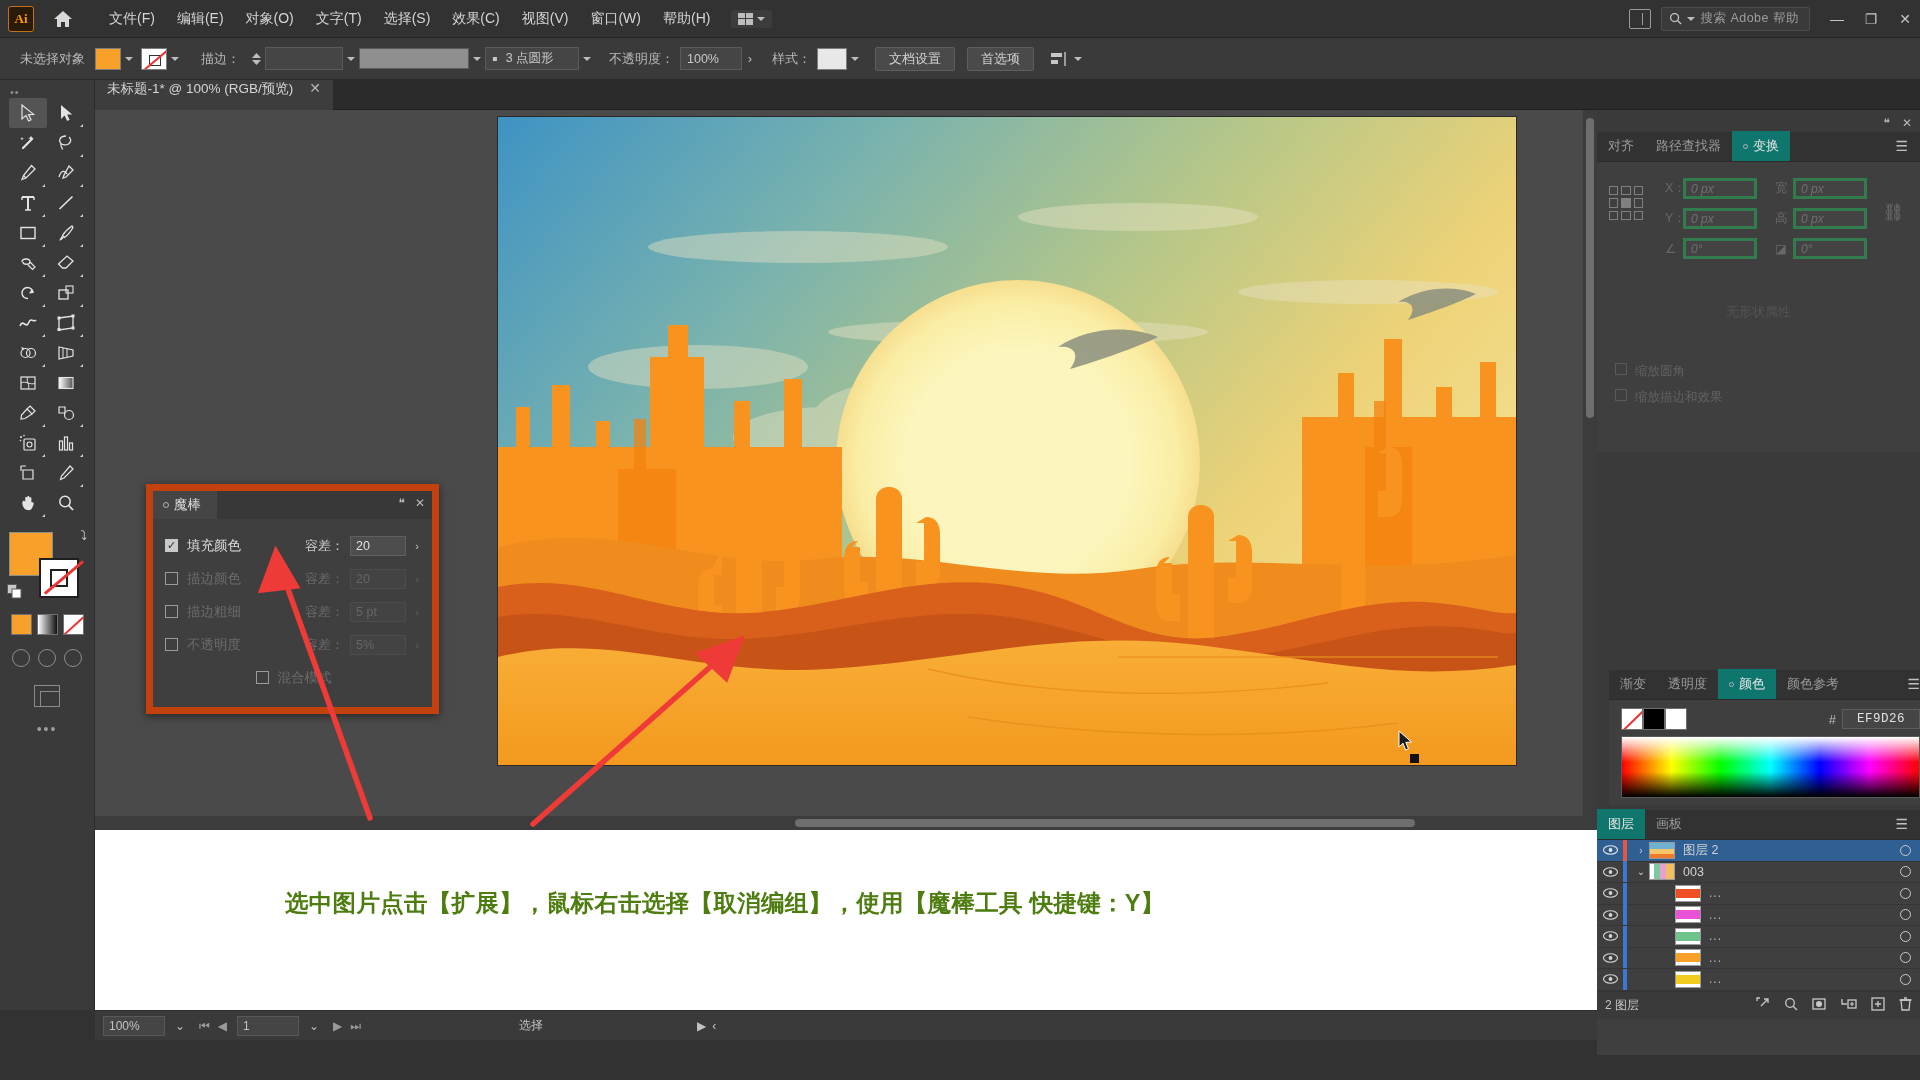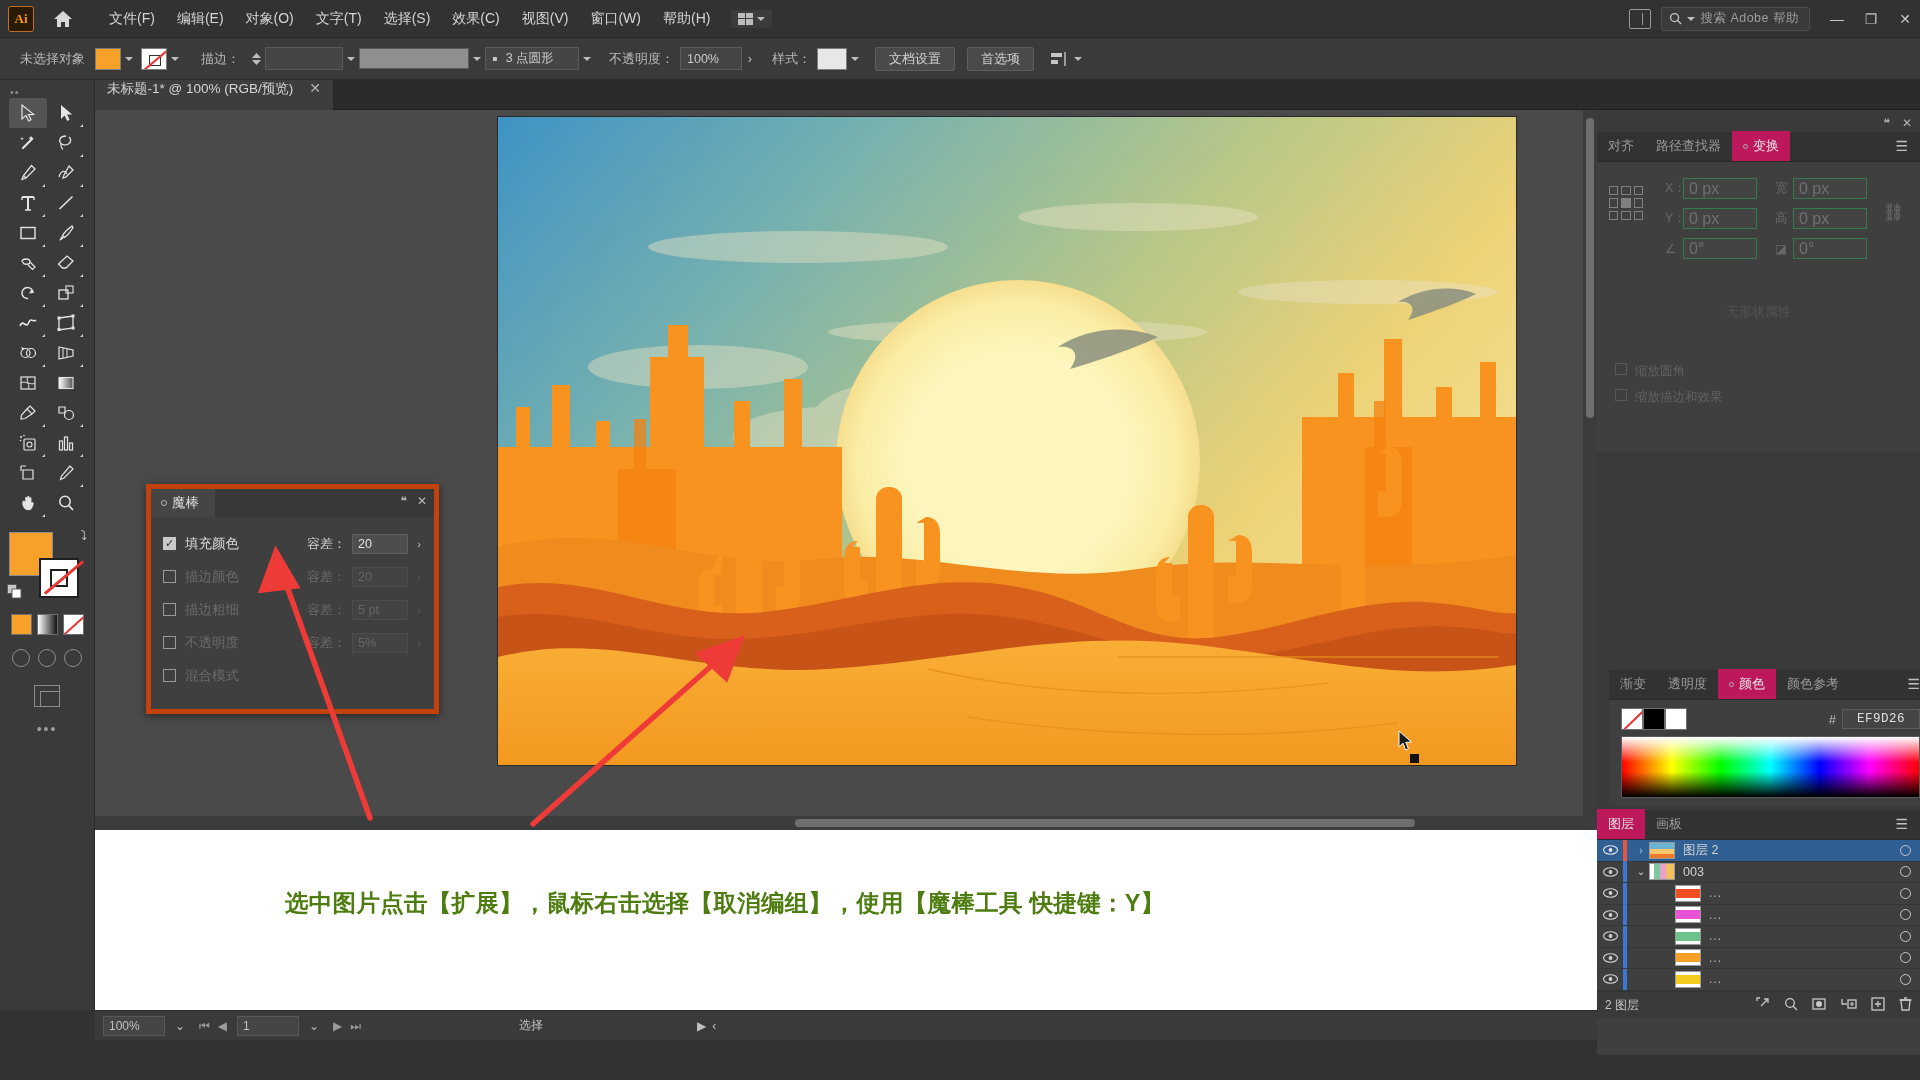--- a/index.html
+++ b/index.html
@@ -129,31 +129,31 @@
   }
   .artboard { position:absolute; left:403px; top:7px; width:1018px; height:648px; overflow:hidden;
               box-shadow:0 0 0 1px #2a2a2a; background:#f2a22e; }
   .art-svg { display:block; width:1018px; height:648px;}
   .cursor-arrow { position:absolute; left:1303px; top:620px; width:16px; height:22px; }
   .cursor-box { position:absolute; left:1315px; top:644px; width:9px; height:9px; background:#111; }
 
   
   .mw-panel {
     position:absolute; left:146px; top:484px; width:293px; height:230px;
-    background:#3f3f3f; border:5px solid #c2410c; box-shadow:0 2px 8px rgba(0,0,0,.5);
+    background:#3f3f3f; border:7px solid #c2410c; box-shadow:0 2px 8px rgba(0,0,0,.5);
   }
   .mw-head { height:28px; background:#383838; position:relative; }
   .mw-tab {
     position:absolute; left:0; top:0; height:28px; background:#454545;
     display:flex; align-items:center; gap:5px; padding:0 16px 0 10px; font-size:13.5px; color:#dcdcdc;
   }
   .mw-dot { width:6px;height:6px;border-radius:50%;border:1px solid #b0b0b0;}
   .mw-ctrl { position:absolute; right:7px; top:5px; display:flex; gap:10px; color:#b9b9b9; font-size:12px; align-items:center;}
   .mw-body { padding:10px 10px 0 12px; }
-  .mw-row { display:flex; align-items:center; height:33px; }
+  .mw-row { display:flex; align-items:center; height:33px;justify-content:center; }
   .cb { width:13px; height:13px; border:1px solid #9a9a9a; background:#3f3f3f; margin-right:9px;
         display:flex;align-items:center;justify-content:center; }
   .cb.on { background:#c9c9c9; border-color:#c9c9c9; }
   .cb.on:after { content:"✓"; color:#2d2d2d; font-size:11px; line-height:1; font-weight:bold;}
   .mw-lbl { font-size:13.5px; color:#dcdcdc; }
   .mw-lbl.dim { color:#6b6b6b; }
   .mw-right { margin-left:auto; display:flex; align-items:center; gap:6px;}
   .mw-tol { font-size:13px; color:#d0d0d0; }
   .mw-tol.dim { color:#6b6b6b; }
   .mw-input {
@@ -164,34 +164,34 @@
   .mw-arrow { color:#c2c2c2; font-size:11px; width:10px; text-align:center;}
   .mw-arrow.dim { color:#5e5e5e; }
 
   
   .rail { position:absolute; left:1597px; top:110px; width:323px; height:920px; background:#3a3a3a; }
   .rail-top-icons { position:absolute; right:8px; top:6px; display:flex; gap:12px; color:#b5b5b5; font-size:12px;}
   .panel-tabs {
     display:flex; align-items:flex-end; height:30px; background:#323232; border-bottom:1px solid #2a2a2a;
   }
   .ptab { height:30px; display:flex; align-items:center; padding:0 11px; font-size:13px; color:#9b9b9b; white-space:nowrap;}
-  .ptab.active { background:#be185d; color:#e6e6e6; }
+  .ptab.active { background:#0f766e; color:#e6e6e6; }
   .ptab .dot { width:5px;height:5px;border-radius:50%;border:1px solid #b0b0b0;margin-right:5px;}
   .ptab-menu { margin-left:auto; padding:0 12px; color:#c0c0c0; font-size:14px; height:30px; display:flex;align-items:center;}
 
   .transform-panel { position:absolute; left:0; top:22px; width:323px; height:320px; background:#3f3f3f; }
   .tp-body { position:relative; padding:16px 14px; opacity:.45; }
   .ref-grid { position:absolute; left:12px; top:24px; width:34px; height:34px; display:grid;
               grid-template-columns:repeat(3,1fr); grid-template-rows:repeat(3,1fr); gap:3px;}
   .ref-grid i { border:1px solid #cfcfcf; display:block;}
   .ref-grid i.c { background:#cfcfcf;}
   .tp-field-row { display:flex; align-items:center; gap:6px; margin-left:54px; margin-bottom:9px; }
   .tp-k { color:#9a9a9a; font-size:12.5px; width:12px;}
-  .tp-in { width:74px;height:21px;background:#4a4a4a;border:1px solid #22c55e;color:#a8a8a8;font-size:16px;
-           display:flex;align-items:center;padding:0 5px;}
+  .tp-in { width:74px;height:21px;background:#4a4a4a;border:3px solid #22c55e;color:#a8a8a8;font-size:12px;
+           display:flex;align-items:center;padding:0 5px;font-style:italic;}
   .tp-lock { position:absolute; right:16px; top:40px; color:#b7b7b7; font-size:17px;}
   .tp-empty { text-align:center; color:#6e6e6e; font-size:13px; margin-top:44px;}
   .tp-checks { margin-top:42px; padding-left:4px; }
   .tp-check { display:flex; align-items:flex-start; gap:8px; margin-bottom:9px; color:#8a8a8a; font-size:12.5px;}
   .tp-check .cb2 { width:12px;height:12px;border:1px solid #7a7a7a;}
 
   .color-panel { position:absolute; left:12px; top:560px; width:323px; height:135px; background:#3f3f3f; }
   .cp-row { display:flex; align-items:center; padding:8px 12px 6px; }
   .cp-sw-none { width:22px;height:22px;background:#fff;border:1px solid #6f6f6f;position:relative;overflow:hidden;}
   .cp-sw-none:after{content:"";position:absolute;left:-4px;top:9px;width:34px;height:2px;background:#e33;transform:rotate(-44deg);}

